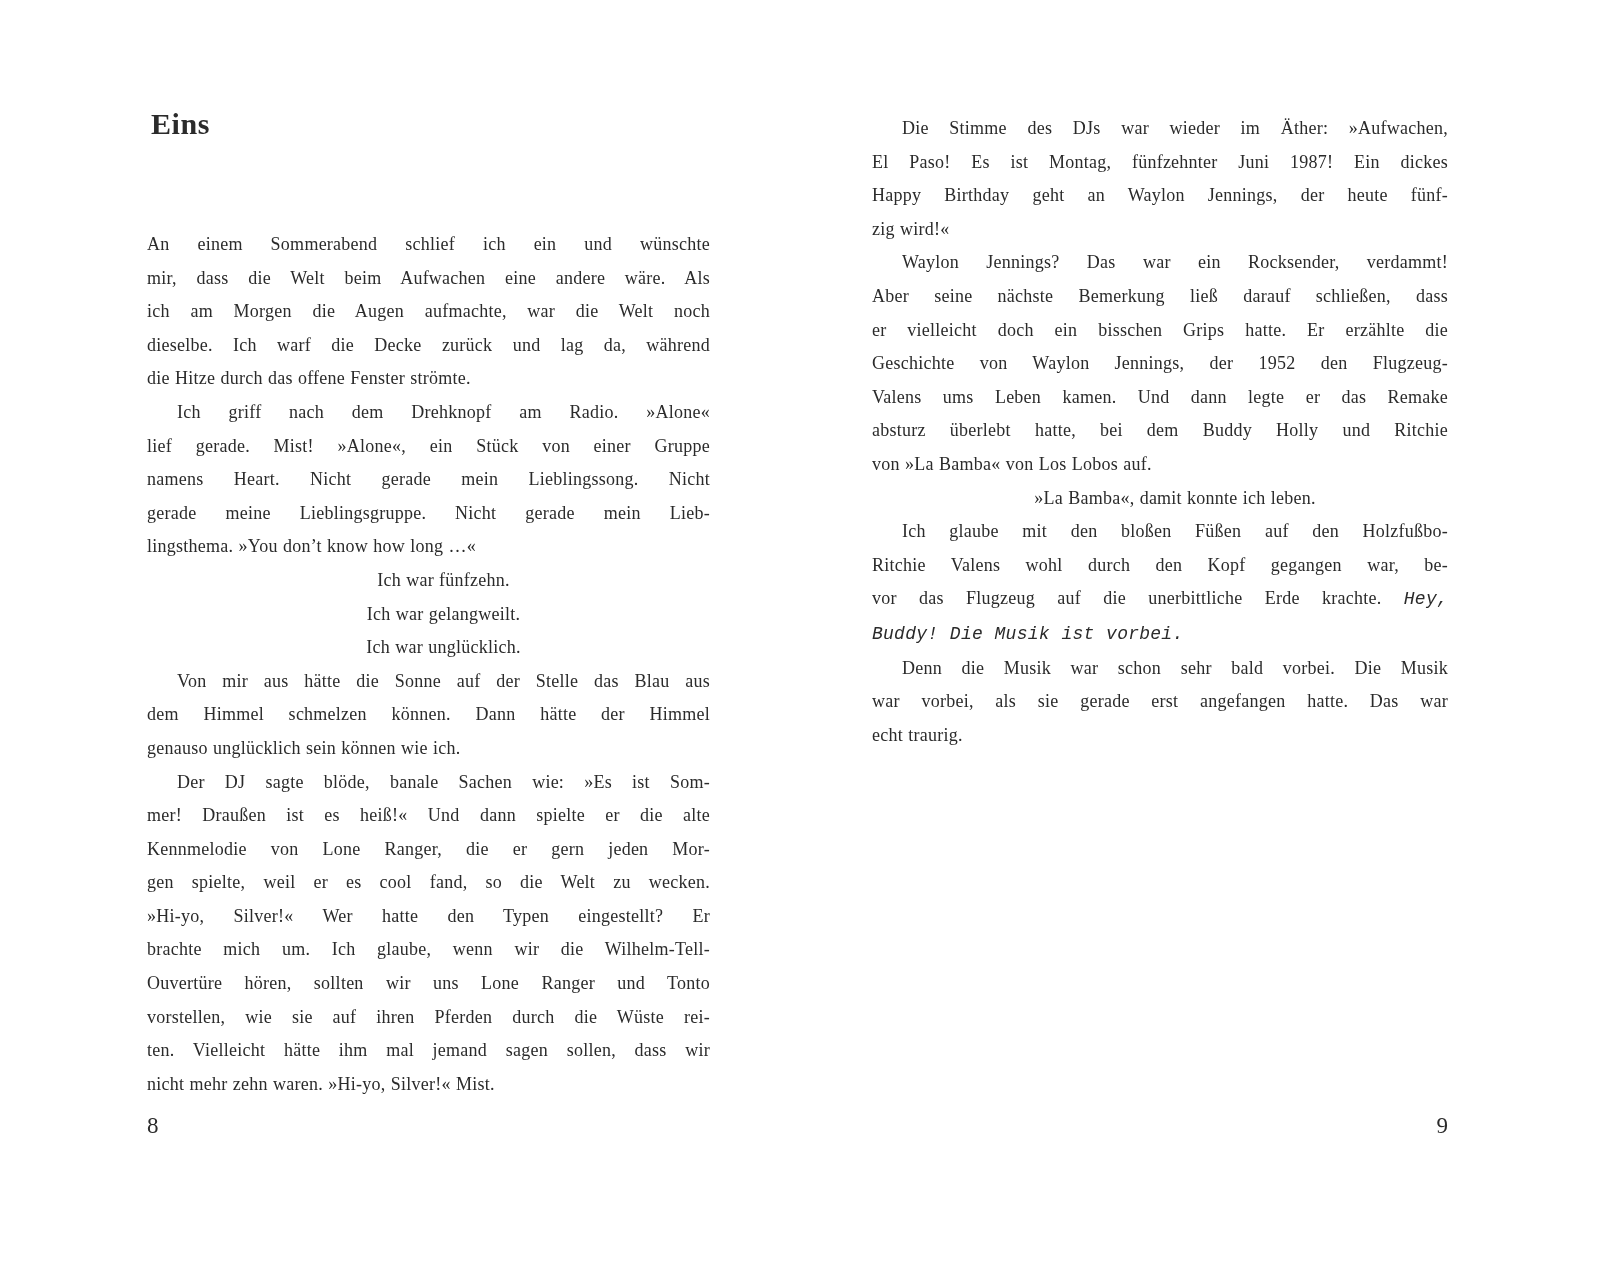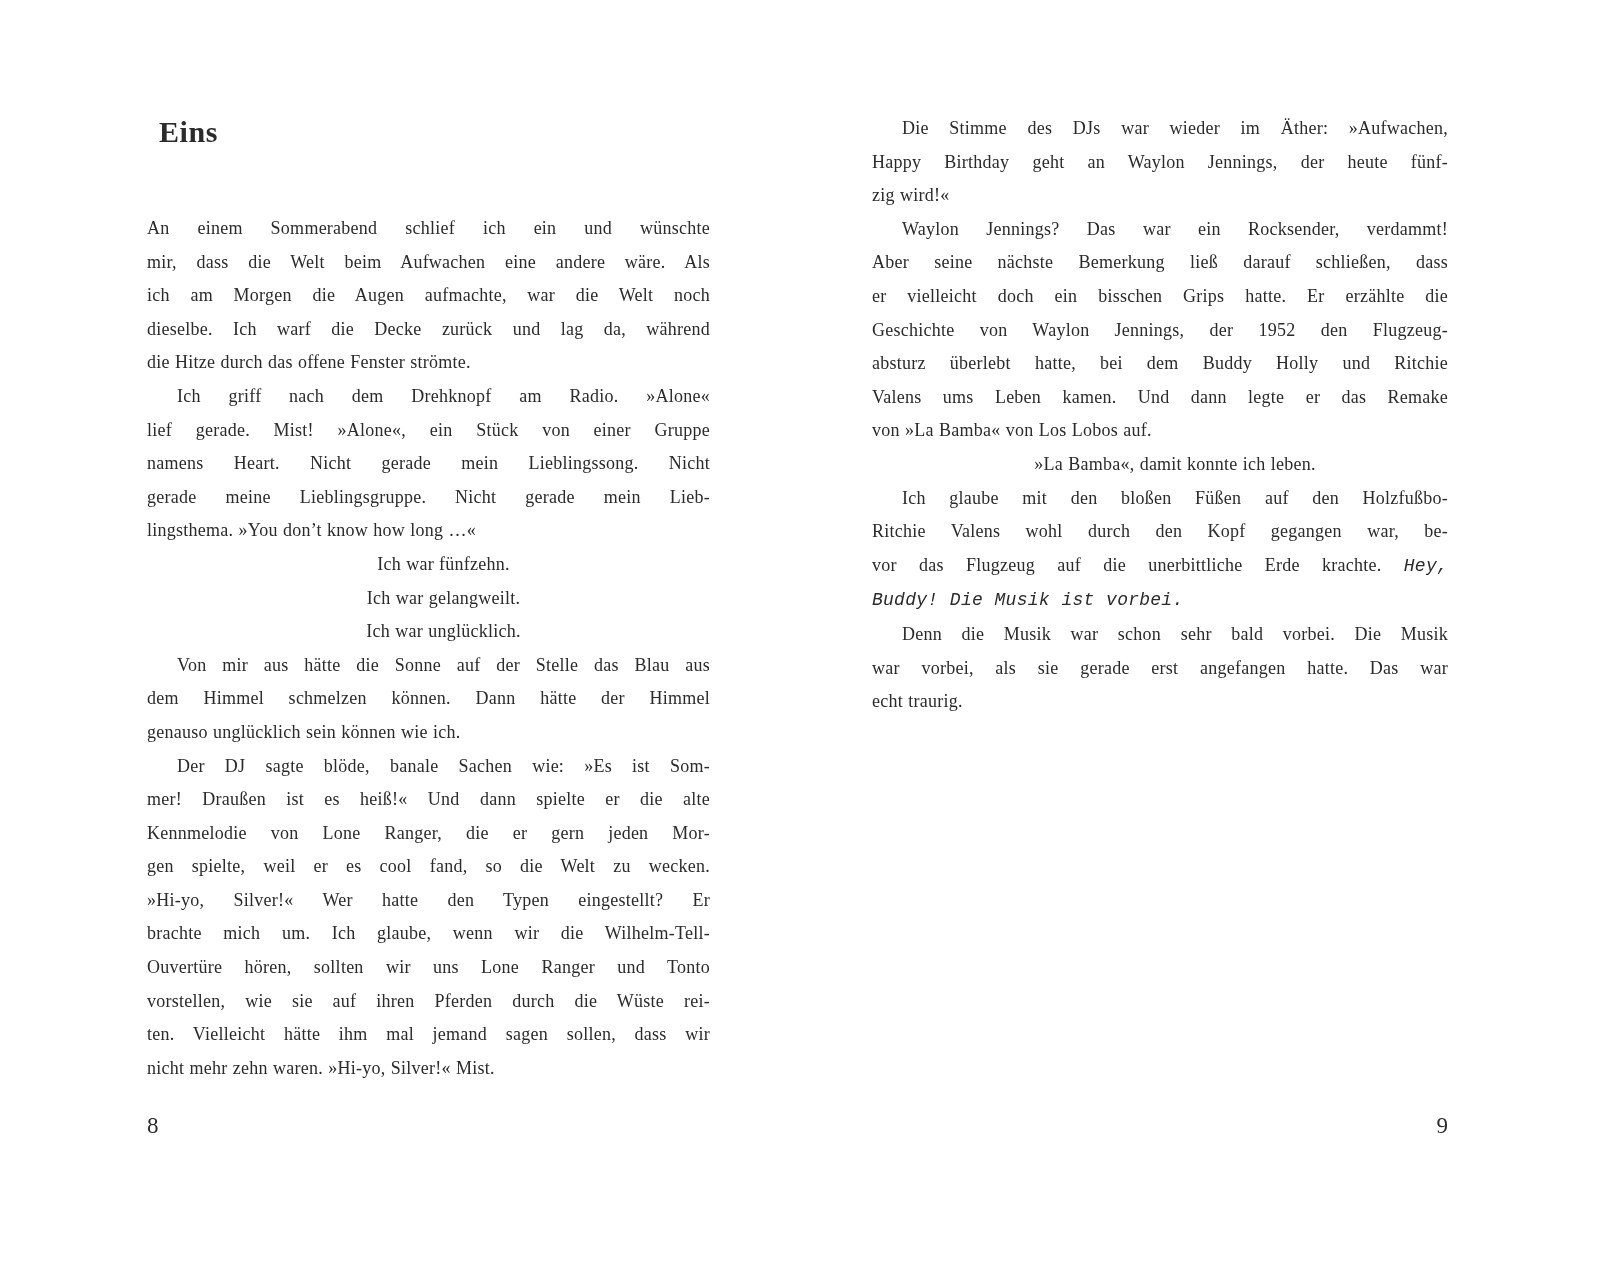--- a/index.html
+++ b/index.html
@@ -17,34 +17,34 @@
   }
   .spread { position: absolute; inset: 0; }
   .page { position: absolute; top: 0; bottom: 0; }
   .page-left  { left: 0;  width: 800px; }
   .page-right { left: 800px; width: 800px; }
 
   .chapter {
     position: absolute;
     left: 147px;
     top: 102px;
-    margin: 12px;
+    margin: 4px;
     font-size: 30px;
     line-height: 36px;
     font-weight: bold;
     letter-spacing: 0.6px;
   }
 
   .textblock {
     position: absolute;
     font-size: 18px;
     letter-spacing: 0.25px;
     word-spacing: 0.5px;
   }
-  .page-left  .textblock { left: 147px; top: 212px; width: 563px; }
+  .page-left  .textblock { left: 147px; top: 228px; width: 563px; }
   
   .page-right .textblock { left: 72px;  top: 112px; width: 576px; }
 
   .line {
     line-height: 33.6px;
     white-space: normal;
     text-align: left;
   }
   .line.just {
     text-align: justify;
@@ -95,28 +95,29 @@
         <div class="line just"><span>vorstellen, wie sie auf ihren Pferden durch die Wüste rei-</span></div>
         <div class="line just"><span>ten. Vielleicht hätte ihm mal jemand sagen sollen, dass wir</span></div>
         <div class="line"><span>nicht mehr zehn waren. »Hi-yo, Silver!« Mist.</span></div>
       </div>
     <div class="folio folio-left">8</div>
   </section>
 
   <section class="page page-right">
     <div class="textblock">
         <div class="line just ind"><span>Die Stimme des DJs war wieder im Äther: »Aufwachen,</span></div>
+        <div class="line just"><span>El Paso! Es ist Montag, fünfzehnter Juni 1987! Ein dickes</span></div>
         <div class="line just"><span>Happy Birthday geht an Waylon Jennings, der heute fünf-</span></div>
         <div class="line"><span>zig wird!«</span></div>
         <div class="line just ind"><span>Waylon Jennings? Das war ein Rocksender, verdammt!</span></div>
         <div class="line just"><span>Aber seine nächste Bemerkung ließ darauf schließen, dass</span></div>
         <div class="line just"><span>er vielleicht doch ein bisschen Grips hatte. Er erzählte die</span></div>
         <div class="line just"><span>Geschichte von Waylon Jennings, der 1952 den Flugzeug-</span></div>
+        <div class="line just"><span>Valens ums Leben kamen. Und dann legte er das Remake</span></div>
         <div class="line just"><span>absturz überlebt hatte, bei dem Buddy Holly und Ritchie</span></div>
-        <div class="line just"><span>Valens ums Leben kamen. Und dann legte er das Remake</span></div>
         <div class="line"><span>von »La Bamba« von Los Lobos auf.</span></div>
         <div class="line ind"><span>»La Bamba«, damit konnte ich leben.</span></div>
         <div class="line just ind"><span>Ich glaube mit den bloßen Füßen auf den Holzfußbo-</span></div>
         <div class="line just"><span>Ritchie Valens wohl durch den Kopf gegangen war, be-</span></div>
         <div class="line just"><span>vor das Flugzeug auf die unerbittliche Erde krachte. </span><span class="it">Hey,</span></div>
         <div class="line"><span class="it">Buddy! Die Musik ist vorbei.</span></div>
         <div class="line just ind"><span>Denn die Musik war schon sehr bald vorbei. Die Musik</span></div>
         <div class="line just"><span>war vorbei, als sie gerade erst angefangen hatte. Das war</span></div>
         <div class="line"><span>echt traurig.</span></div>
       </div>

